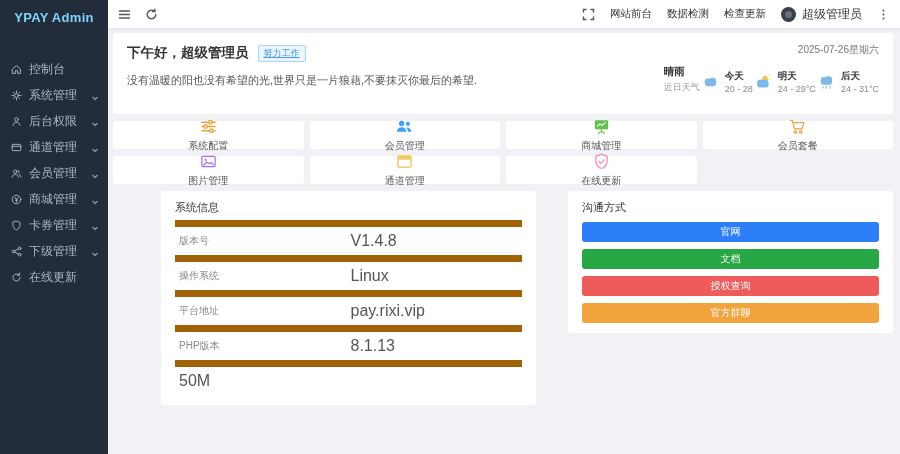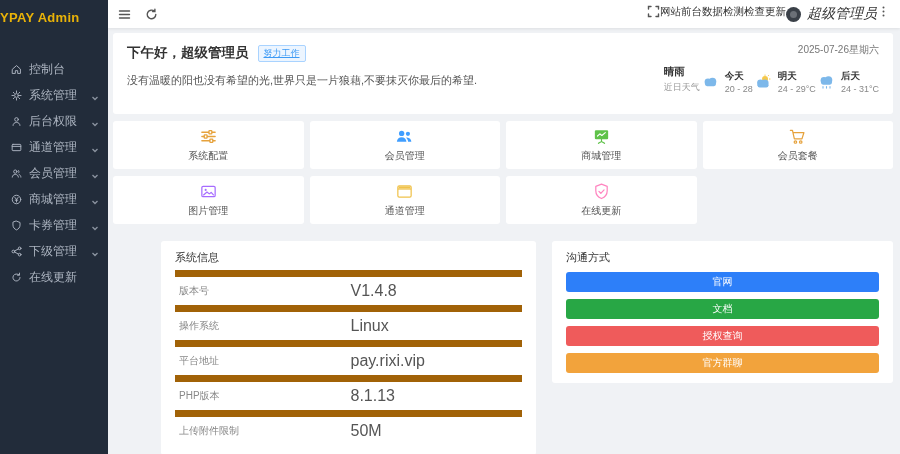--- a/index.html
+++ b/index.html
@@ -2,48 +2,48 @@
 <html><head>
 <meta charset="utf-8">
 <style>
   * { margin:0; padding:0; box-sizing:border-box; }
   html,body { width:900px; height:454px; overflow:hidden;
     font-family:"Liberation Sans","DejaVu Sans",sans-serif; background:#f0f2f5; }
 
   
   .sidebar { position:absolute; left:0; top:0; width:108px; height:454px;
     background:#222c3a; z-index:5; }
-  .logo { height:34px; line-height:36px; text-align:left; color:#eab308;
+  .logo { height:34px; line-height:36px; text-align:center; color:#7dd3fc;
     font-weight:bold; font-size:13px; letter-spacing:.3px; }
   .menu { margin-top:22px; }
   .m-item { height:26px; display:flex; align-items:center; gap:7px;
     padding:0 9px 0 11px; color:#aeb6c2; font-size:12px; cursor:pointer; }
   .m-ic { width:11px; height:11px; display:inline-flex; flex:0 0 11px; }
   .m-ic svg { width:11px; height:11px; stroke:currentColor; fill:none;
     stroke-width:1.2; stroke-linecap:round; stroke-linejoin:round; }
   .m-label { flex:1 1 auto; white-space:nowrap; overflow:hidden; }
   .m-chev { width:8px; height:8px; opacity:.75; }
   .m-chev svg { width:8px; height:8px; stroke:currentColor; fill:none; stroke-width:1.3; }
 
   
   .topbar { position:absolute; left:108px; top:0; right:0; height:28px; background:#fff;
     display:flex; align-items:center; padding:0 10px; box-shadow:0 1px 3px rgba(0,0,0,.08);
     z-index:4; }
   .tb-ic { width:13px; height:13px; display:inline-flex; margin-right:14px; color:#555;
     cursor:pointer; }
   .tb-ic svg { width:13px; height:13px; stroke:currentColor; fill:none;
     stroke-width:1.4; stroke-linecap:round; }
-  .tb-right { margin-left:auto; display:flex; align-items:flex-start; }
+  .tb-right { margin-left:auto; display:flex; align-items:center; gap:15px; }
   .tb-link { font-size:10.5px; color:#333; cursor:pointer; }
   .tb-user { display:flex; align-items:center; gap:6px; cursor:pointer; }
   .avatar { width:15px; height:15px; border-radius:50%; background:#3a4048;
     position:relative; overflow:hidden; }
   .avatar::after { content:""; position:absolute; left:4px; top:4px; width:7px; height:7px;
     border-radius:50%; background:#6b7077; }
-  .tb-user span.name { font-size:14px; color:#333;font-style:italic; }
+  .tb-user span.name { font-size:12px; color:#333; }
 
   
   .content { position:absolute; left:108px; top:28px; right:0; bottom:0;
     background:#f0f2f5; padding:5px 7px 0 5px; }
   .bottom-blank { position:absolute; left:108px; top:390px; right:0; bottom:0;
     background:#fafbfc; }
 
   .card { background:#fff; border-radius:3px; }
 
   
@@ -58,28 +58,28 @@
   .w-loc { text-align:left; }
   .w-loc .w-city { font-size:10.5px; font-weight:bold; color:#333; }
   .w-loc .w-sub { font-size:9px; color:#999; margin-top:2px; }
   .w-day { display:flex; align-items:center; gap:5px; }
   .w-ic { width:20px; height:16px; }
   .w-txt .w-lab { font-size:9.5px; font-weight:bold; color:#333; }
   .w-txt .w-tmp { font-size:9px; color:#888; margin-top:1px; }
 
   
   .tiles { display:grid; grid-template-columns:repeat(4,1fr); gap:6px; margin-top:7px; }
-  .tile { background:#fff; border-radius:3px; height:48px; display:flex; flex-direction:column;
+  .tile { background:#fff; border-radius:3px; height:28px; display:flex; flex-direction:column;
     align-items:center; justify-content:center; gap:3px; cursor:pointer; }
   .t-ic { width:19px; height:19px; display:inline-flex; }
   .t-ic svg { width:19px; height:19px; }
   .t-label { font-size:10px; color:#555; }
 
   
-  .panels { display:grid; grid-template-columns:375px 1fr; gap:16px; margin-top:17px;
+  .panels { display:grid; grid-template-columns:375px 1fr; gap:32px; margin-top:7px;
     align-items:start;padding-left:48px; }
   .panel { padding:9px 14px 10px; }
   .p-title { font-size:11px; color:#333; margin-bottom:5px; }
 
   .info-row { display:flex; padding:5px 0 5px 4px; border-top:7px solid #a16207;
     align-items:center; }
   .info-label { flex:0 0 50%; font-size:10px; color:#888; }
   .info-value { font-size:16px; color:#555; }
 
   .c-btn { display:block; height:20px; line-height:20px; text-align:center; color:#fff;
@@ -383,21 +383,20 @@
       </div>
       <div class="info-row">
         <span class="info-label">平台地址</span>
         <span class="info-value">pay.rixi.vip</span>
       </div>
       <div class="info-row">
         <span class="info-label">PHP版本</span>
         <span class="info-value">8.1.13</span>
       </div>
       <div class="info-row">
-        <span class="info-label">上传附件限制</span>
         <span class="info-value">50M</span>
       </div>
     </div>
 
     <div class="card panel">
       <div class="p-title">沟通方式</div>
       <button class="c-btn" style="background-color: rgb(45, 127, 249);">官网</button>
       <button class="c-btn" style="background-color: rgb(40, 167, 69);">文档</button>
       <button class="c-btn" style="background-color: rgb(239, 91, 91);">授权查询</button>
       <button class="c-btn" style="background-color: rgb(242, 163, 60);">官方群聊</button>

